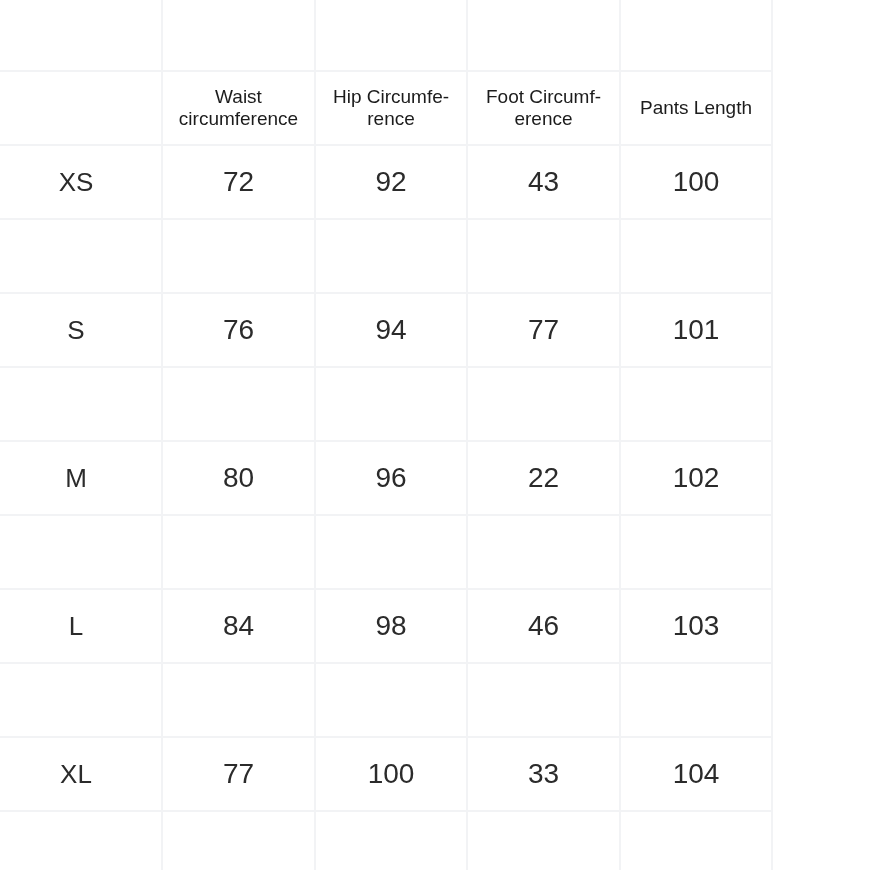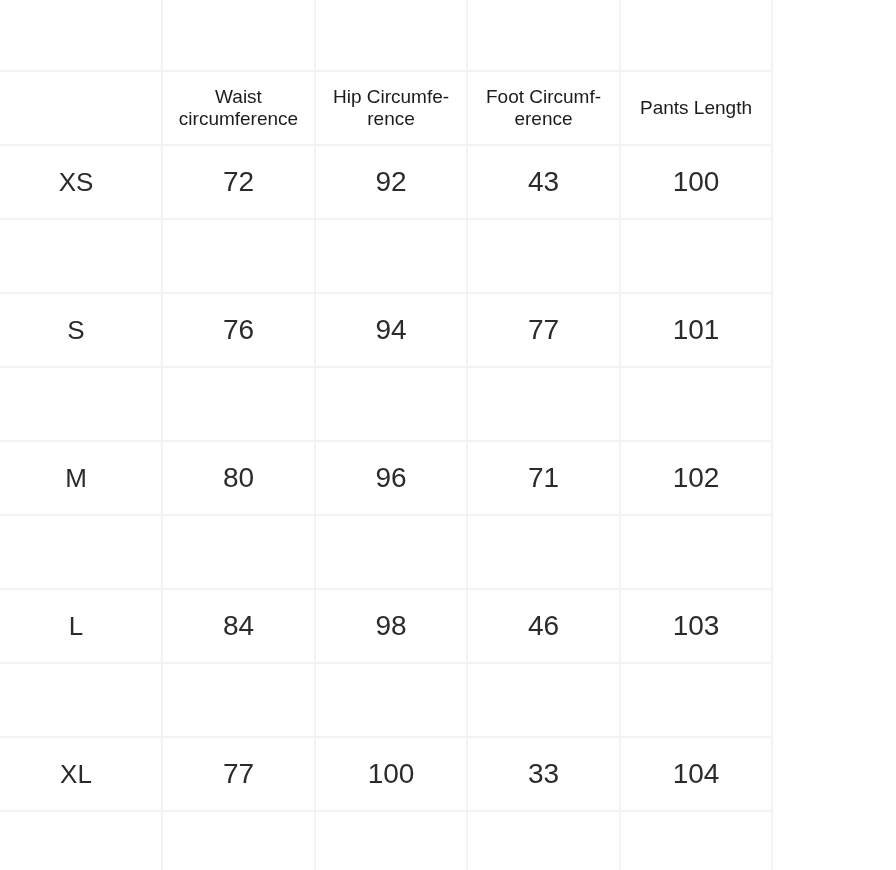--- a/index.html
+++ b/index.html
@@ -147,21 +147,21 @@
         <td></td>
         <td></td>
         <td></td>
         <td></td>
       </tr>
 
       <tr class="data-row">
         <td class="size-label">M</td>
         <td>80</td>
         <td>96</td>
-        <td>71</td>
+        <td>22</td>
         <td>102</td>
       </tr>
       <tr class="spacer-row">
         <td></td>
         <td></td>
         <td></td>
         <td></td>
         <td></td>
       </tr>
 

